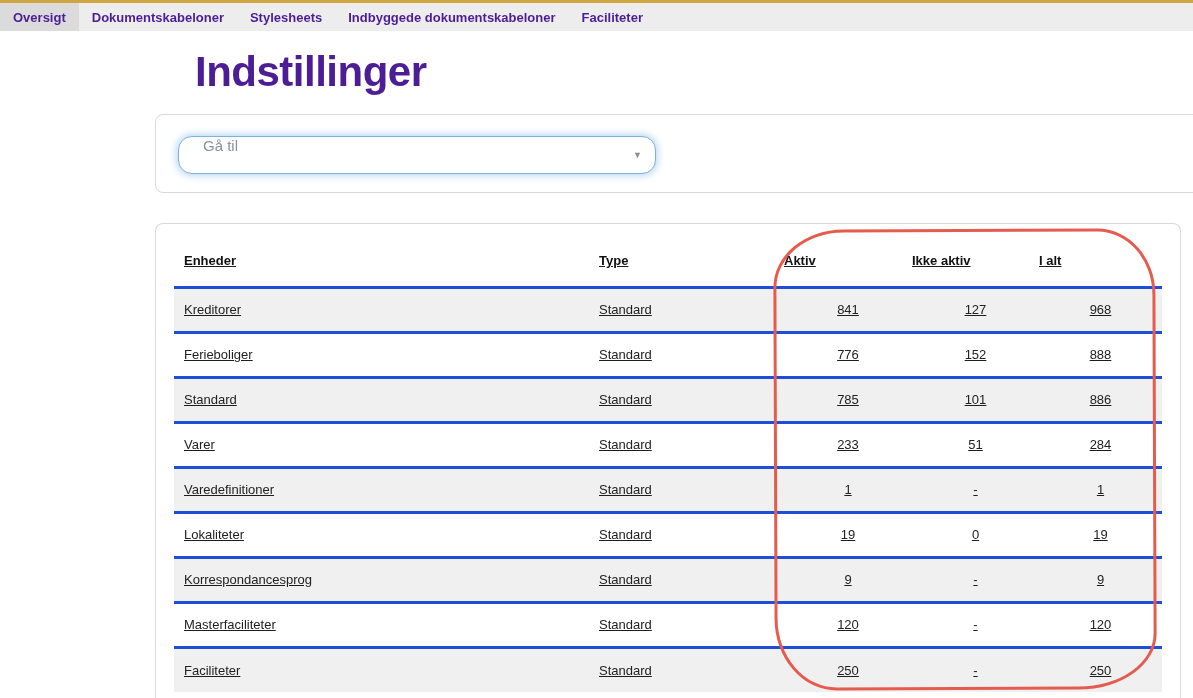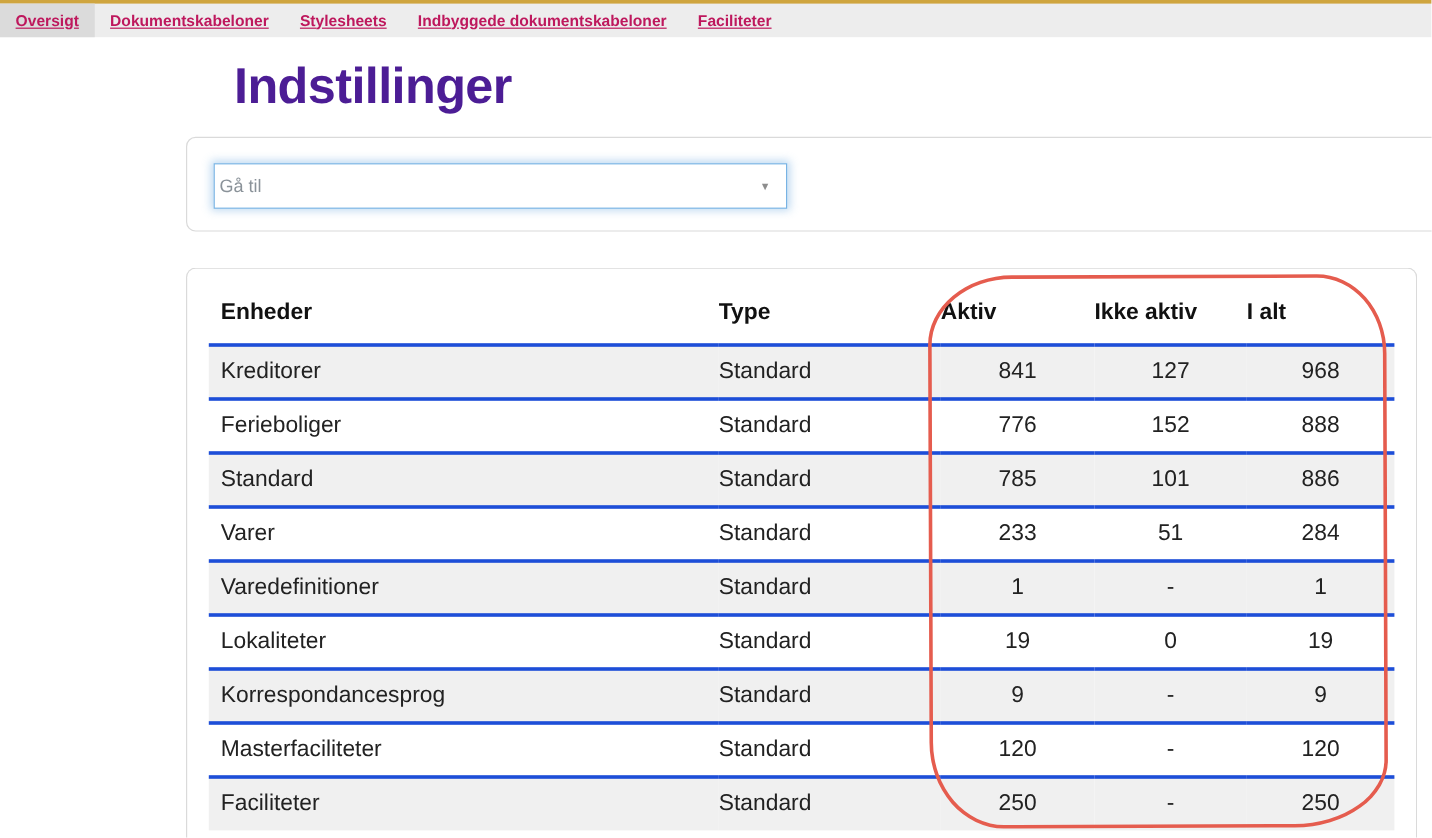--- a/index.html
+++ b/index.html
@@ -19,24 +19,23 @@
     background: #ededed;
     border-top: 3px solid #cfa53f;
     display: flex;
     align-items: stretch;
   }
   .tab {
     display: flex; align-items: center;
     padding: 0 13px;
     font-size: 13px;
     font-weight: 600;
-    color: #be185d;
+    color: #4c1d95;
     cursor: pointer;
     white-space: nowrap;
-    text-decoration: underline;
   }
   .tab.active { background: #dbdbdb; }
 
   
   .page-title {
     position: absolute;
     left: 155px; top: 48px;
     font-size: 42px;
     font-weight: 700;
     letter-spacing: -0.5px;
@@ -52,24 +51,24 @@
     background: #fff;
     border: 1px solid #dadada;
     border-radius: 8px;
   }
   .goto-select {
     position: absolute;
     left: 22px; top: 21px;
     width: 478px; height: 38px;
     background: #fff;
     border: 1px solid #78b3e4;
-    border-radius: 0;
+    border-radius: 14px;
     box-shadow: 0 0 7px 2px rgba(110, 170, 225, 0.45);
-    display: flex; align-items: center;
-    padding: 0 4px;
+    display: flex; align-items: flex-start;
+    padding: 0 24px;
     font-size: 15px;
     color: #8a9299;
     cursor: pointer;
   }
   .goto-select .caret {
     position: absolute;
     right: 13px; top: 50%;
     transform: translateY(-50%);
     font-size: 9px;
     color: #8d8d8d;
@@ -82,21 +81,22 @@
     width: 1026px; height: 500px;
     background: #fff;
     border: 1px solid #dadada;
     border-radius: 8px 8px 0 0;
     border-bottom: none;
     padding: 0 18px;
   }
   table.entities {
     width: 100%;
     border-collapse: collapse;
-    font-size: 19px;
+    font-size: 13px;
+    text-decoration: underline;
   }
   table.entities col.c1 { width: 425px; }
   table.entities col.c2 { width: 185px; }
   table.entities col.c3 { width: 128px; }
   table.entities col.c4 { width: 127px; }
   table.entities col.c5 { width: 123px; }
   table.entities thead th {
     height: 63px;
     font-weight: 700;
     color: #111;

